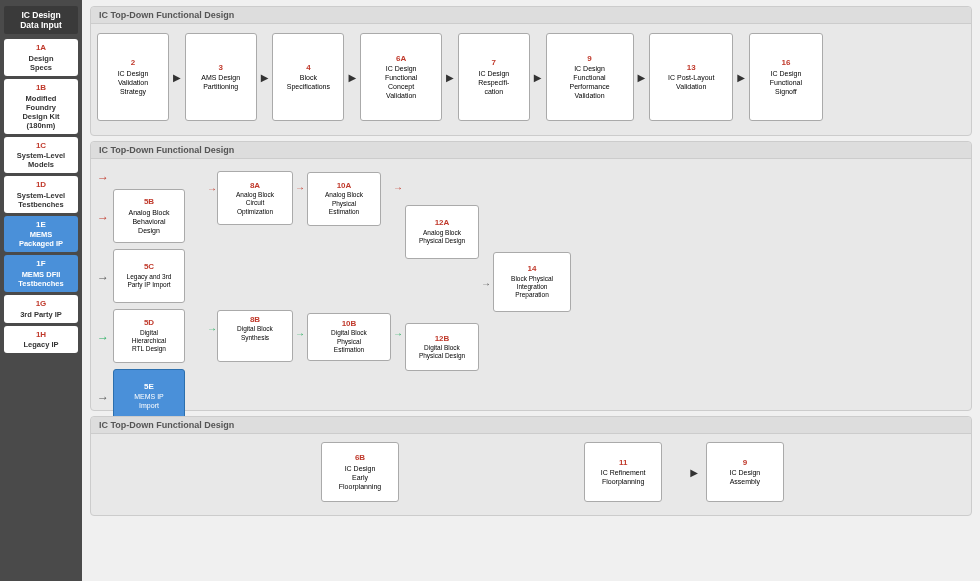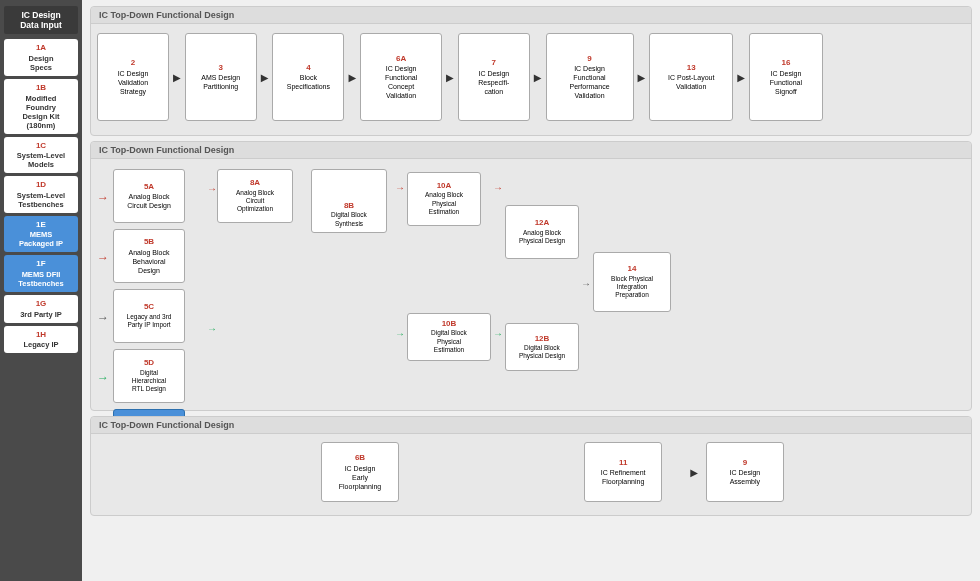--- a/index.html
+++ b/index.html
@@ -264,23 +264,20 @@
   </div>
 
   <div class="section-panel mid-section">
     <div class="section-label">IC Top-Down Functional Design</div>
     <div class="section-content" style="position:relative;">
 
       <div class="mid-left-col" style="width:110px; flex-shrink:0;">
 
         <div class="mid-row">
           <span style="color:#c0392b;font-size:12px;font-weight:bold;">→</span>
-          <div class="proc-box mid-box">
-            <span class="box-id">5A</span>Analog Block<br>Circuit Design
-          </div>
         </div>
 
         <div class="mid-row">
           <span style="color:#c0392b;font-size:12px;font-weight:bold;">→</span>
           <div class="proc-box mid-box">
             <span class="box-id">5B</span>Analog Block<br>Behavioral<br>Design
           </div>
         </div>
 
         <div class="mid-row">
@@ -310,27 +307,27 @@
           <span style="color:#c0392b;font-size:10px;">→</span>
         </div>
         <div style="height:16px;"></div>
         <div style="height:16px;"></div>
         <div style="display:flex;align-items:center;">
           <span style="color:#27ae60;font-size:10px;">→</span>
         </div>
         <div style="height:16px;"></div>
       </div>
 
-      <div style="display:flex;flex-direction:row;justify-content:space-around;padding:4px 0;flex-shrink:0;gap:6px;">
+      <div style="display:flex;flex-direction:column;justify-content:space-around;padding:4px 0;flex-shrink:0;gap:6px;">
         <div class="proc-box" style="width:76px;height:54px;display:flex;flex-direction:column;justify-content:center;font-size:6.5px;">
           <span class="box-id">8A</span>Analog Block<br>Circuit<br>Optimization
         </div>
         <div style="height:26px;"></div>
         <div style="height:26px;"></div>
-        <div class="proc-box" style="width:76px;height:64px;display:flex;flex-direction:column;justify-content:flex-end;font-size:6.5px;">
+        <div class="proc-box" style="width:76px;height:52px;display:flex;flex-direction:column;justify-content:flex-start;font-size:6.5px;">
           <span class="box-id">8B</span>Digital Block<br>Synthesis
         </div>
         <div style="height:20px;"></div>
       </div>
 
       <div style="display:flex;flex-direction:column;justify-content:space-around;padding:4px 2px;flex-shrink:0;">
         <span style="color:#c0392b;font-size:10px;">→</span>
         <div style="height:30px;"></div>
         <div style="height:30px;"></div>
         <span style="color:#27ae60;font-size:10px;">→</span>

